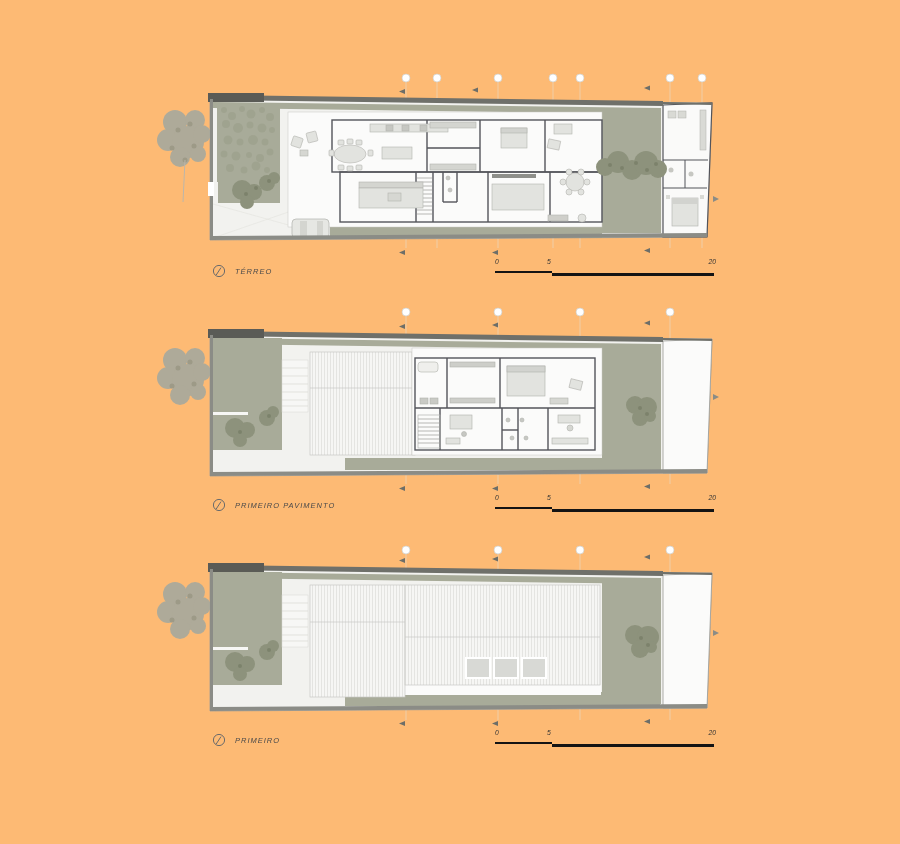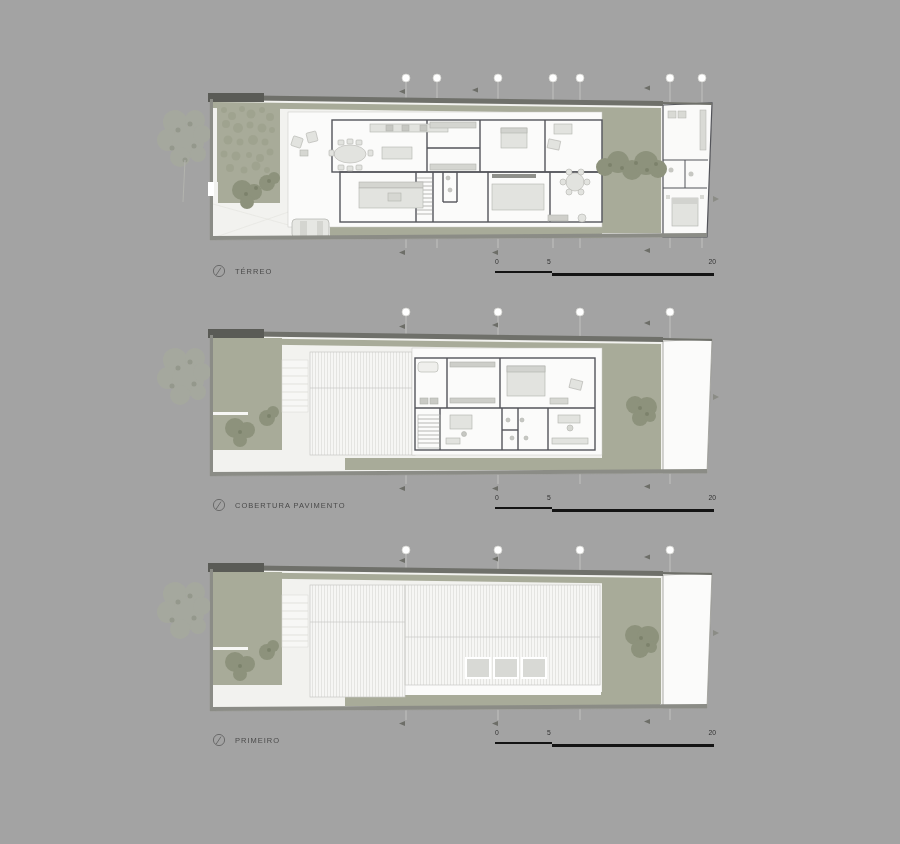--- a/index.html
+++ b/index.html
@@ -1,18 +1,18 @@
 <!DOCTYPE html>
 <html><head>
 <meta charset="utf-8">
 <style>
   html,body{margin:0;padding:0;background:#ffffff;}
   body{width:900px;height:844px;position:relative;overflow:hidden;
        font-family:"Liberation Sans",sans-serif;}
-  .sheet{position:absolute;inset:0;background:#a3a3a3;}
+  .sheet{position:absolute;inset:0;background:#fdba74;font-style:italic;}
   svg.plan{position:absolute;display:block;}
   .plan-label{position:absolute;display:flex;align-items:center;gap:9px;color:#4a4a4a;}
   .plan-label .txt{font-size:7.5px;letter-spacing:1px;white-space:nowrap;}
   .lvl-icon{display:block;width:14px;height:14px;}
   .scalebar{position:absolute;width:219px;height:20px;}
   .scalebar .num{position:absolute;top:0;font-size:6.8px;color:#333;}
   .sb-start{left:0;}
   .sb-mid{left:52px;}
   .sb-end{right:-2px;}
   .sb-bar{position:absolute;background:#141414;height:2.6px;}
@@ -425,21 +425,21 @@
     </g>
   </svg>
 
   <div class="plan-label" style="left:212px;top:498px">
     <span class="lvl-icon">
       <svg width="14" height="14" viewBox="0 0 14 14">
         <circle cx="7" cy="7" r="5.6" fill="none" stroke="#6b6b6b" stroke-width="1"></circle>
         <line x1="9" y1="3.6" x2="4.2" y2="11" stroke="#6b6b6b" stroke-width="1"></line>
       </svg>
     </span>
-    <span class="txt">COBERTURA PAVIMENTO</span>
+    <span class="txt">PRIMEIRO PAVIMENTO</span>
   </div>
 
   <div class="scalebar" style="left:495px;top:494px">
     <span class="num sb-start">0</span>
     <span class="num sb-mid">5</span>
     <span class="num sb-end">20</span>
     <div class="sb-bar sb-bar1"></div>
     <div class="sb-bar sb-bar2"></div>
   </div>
 

